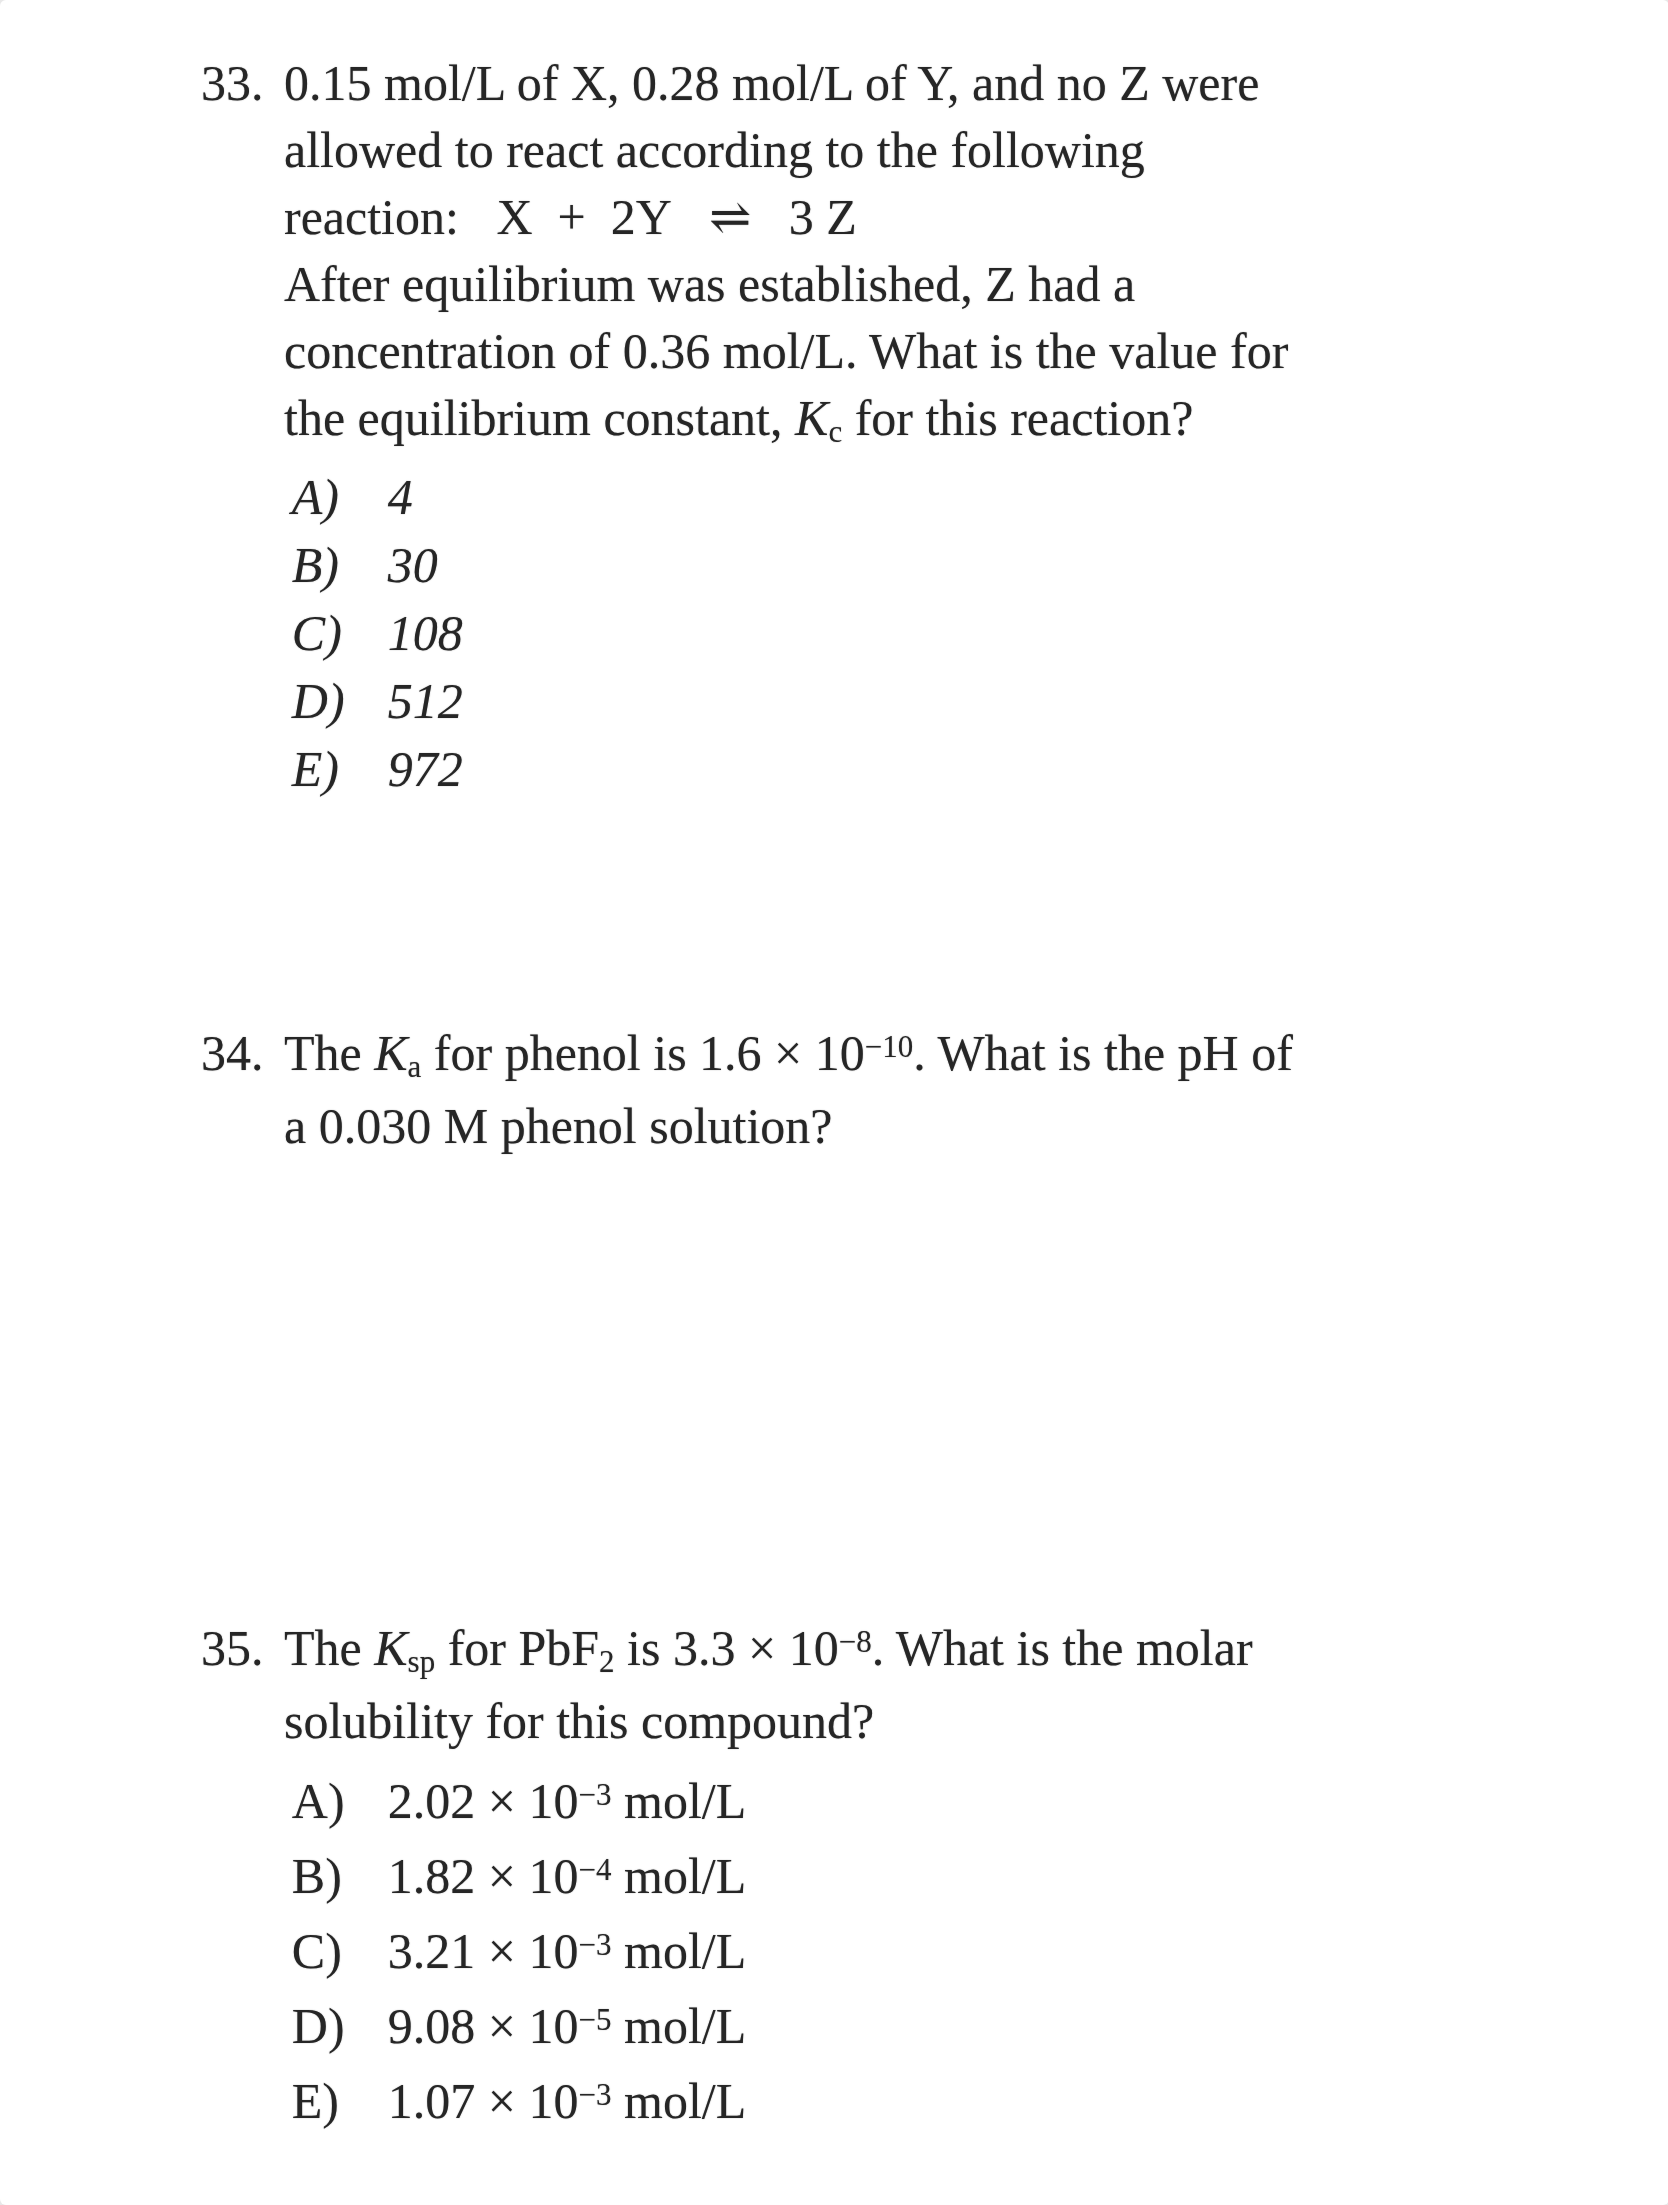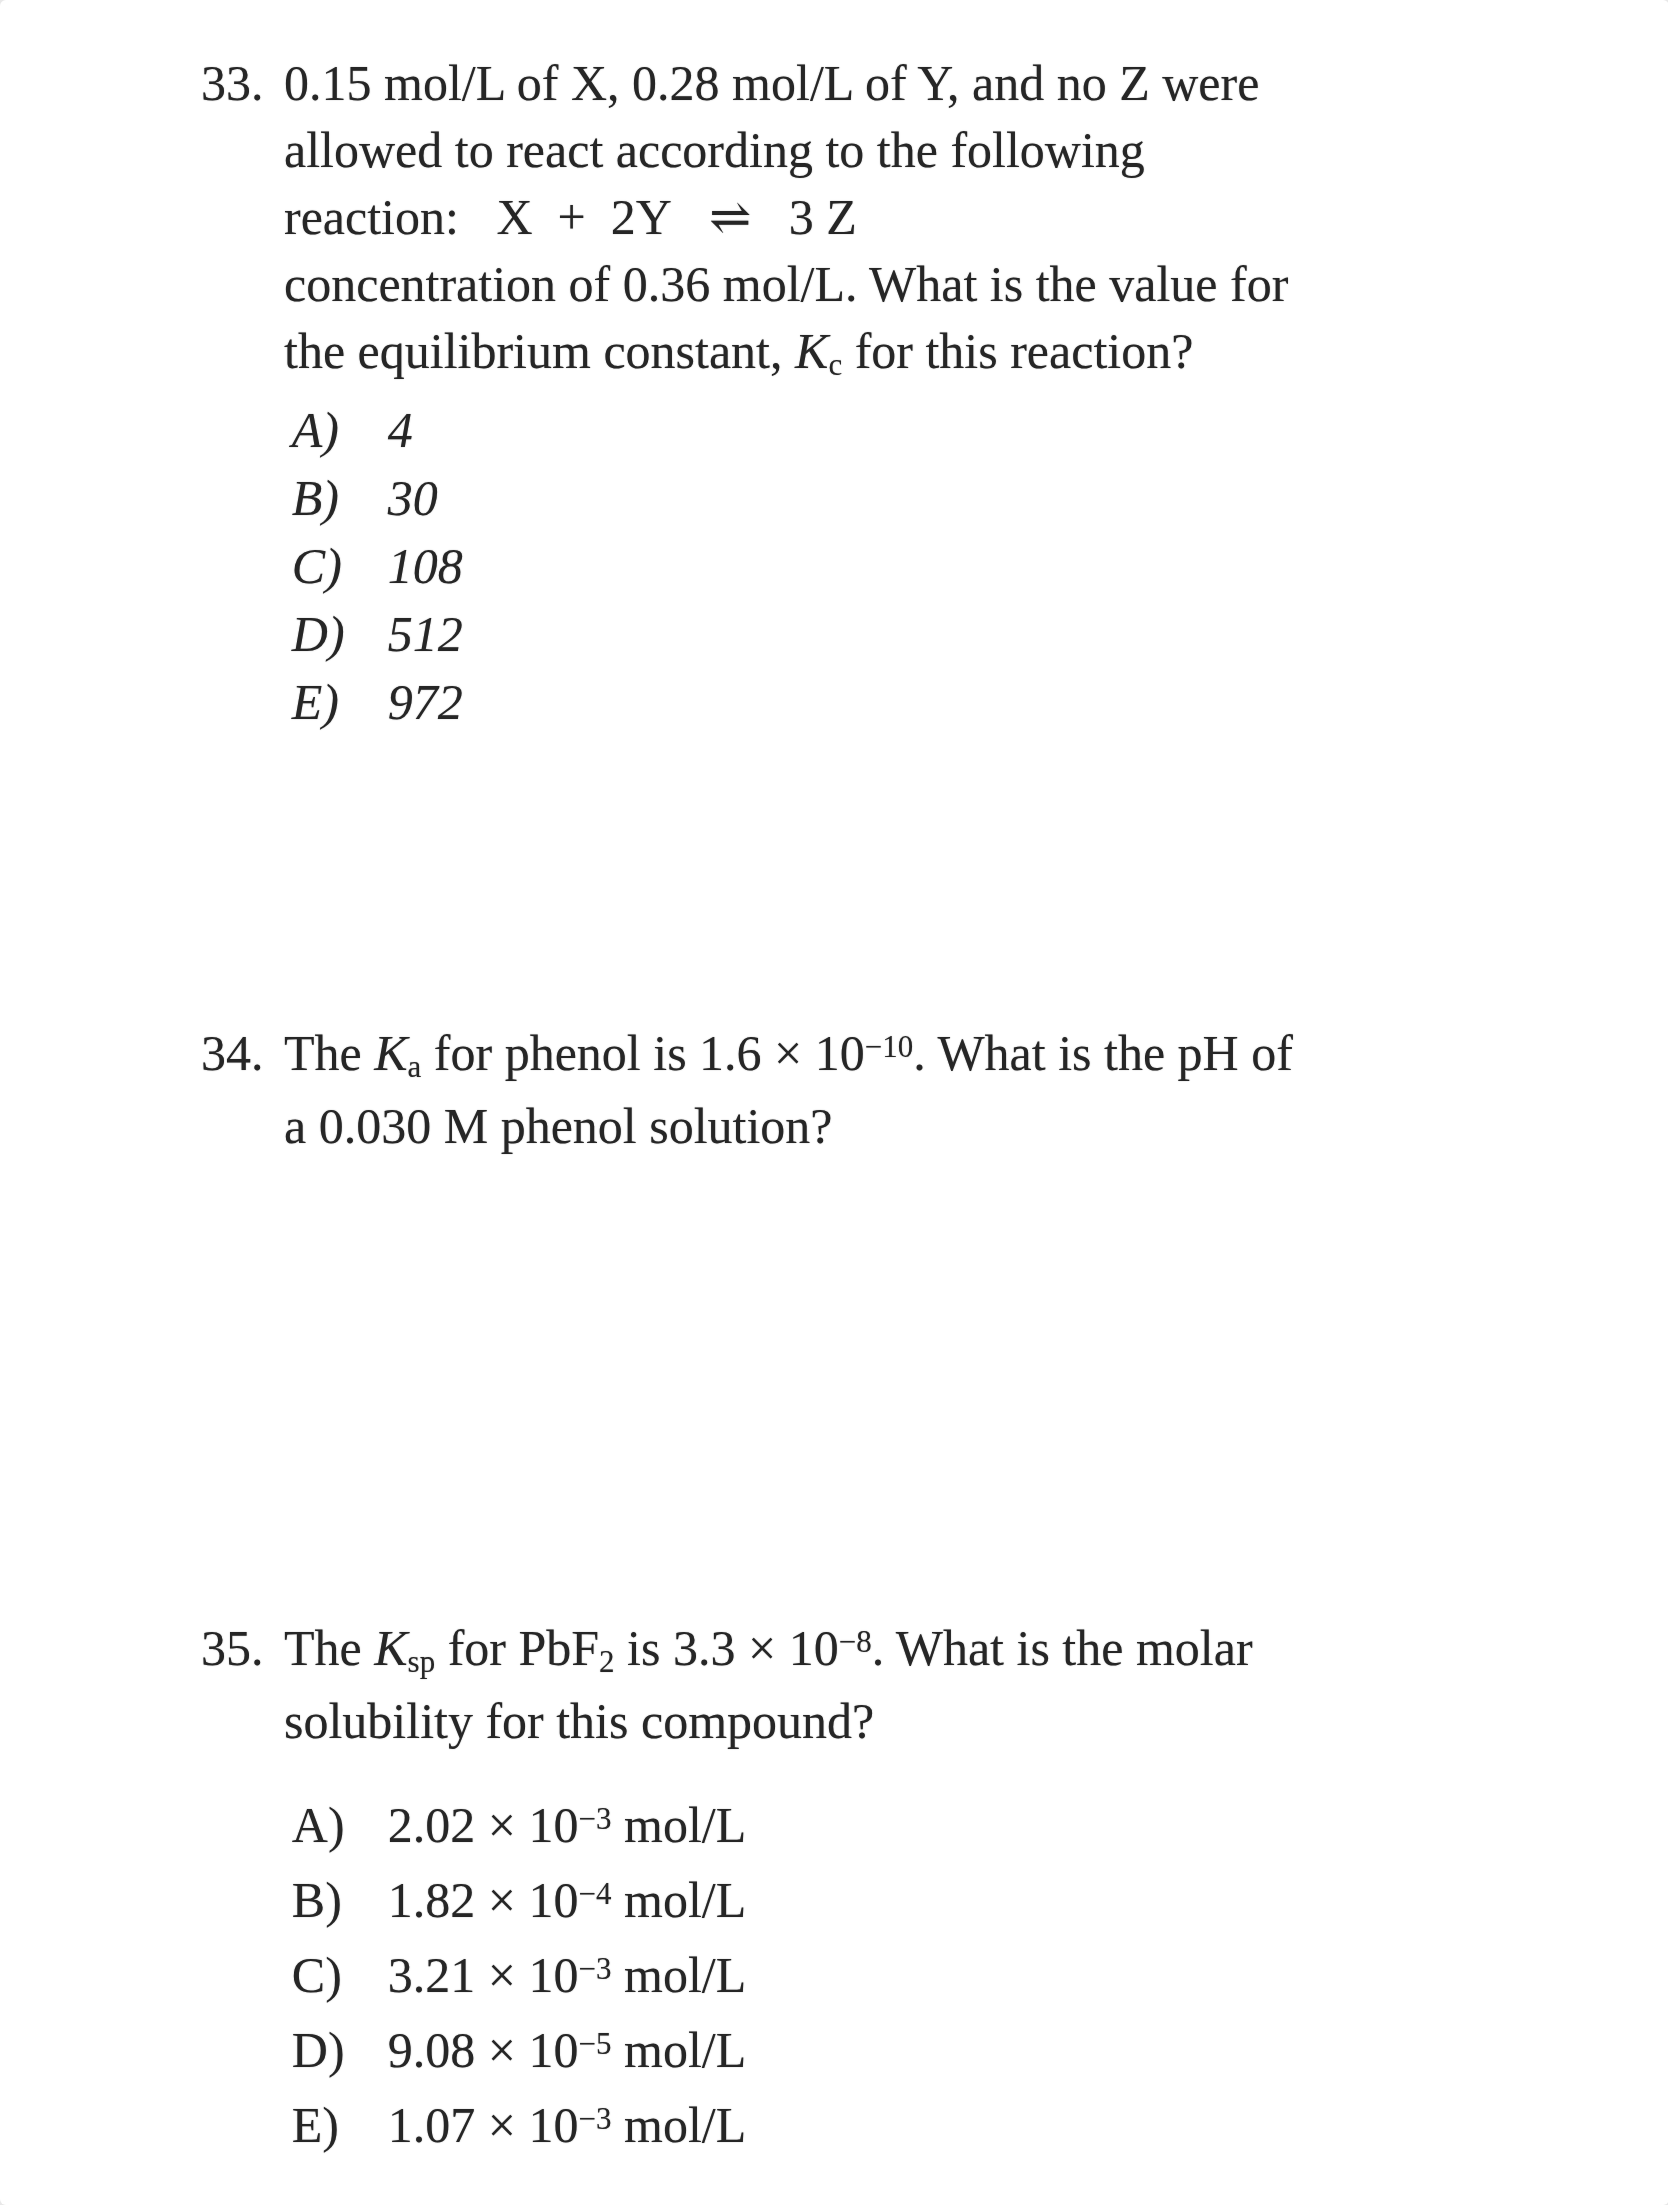--- a/index.html
+++ b/index.html
@@ -24,40 +24,41 @@
     left: 0;
     top: 0;
     line-height: 67px;
     white-space: nowrap;
   }
   .qbody { margin-left: 83px; }
   .qline { line-height: 67px; white-space: nowrap; }
   .options { }
   .q33 .options { margin-top: 4.7px; font-style: italic; }
   .q34 .options { margin-top: 15px; }
-  .q35 .options { margin-top: 36px; }
+  .q35 .options { margin-top: 12px; }
   .orow { line-height: 68px; padding-left: 7.8px; white-space: nowrap; }
   .olabel { display: inline-block; width: 96px; }
   .ovalue { }
   
   .f-it  { font-style: italic; }
   .f-sub { font-size: 0.62em; position: relative; top: 0.22em; }
   .f-sup { font-size: 0.62em; position: relative; top: -0.42em; }
 </style>
 </head>
 <body>
 
 <div class="page">
 
   <div class="question q33">
     <span class="qnum">33.</span>
     <div class="qbody">
       <div class="qline">0.15 mol/L of X, 0.28 mol/L of Y, and no Z were</div>
       <div class="qline">allowed to react according to the following</div>
       <div class="qline">reaction:&nbsp;&nbsp;&nbsp;X&nbsp;&nbsp;+&nbsp;&nbsp;2Y&nbsp;&nbsp;&nbsp;⇌&nbsp;&nbsp;&nbsp;3&nbsp;Z</div>
+      <div class="qline">After equilibrium was established, Z had a</div>
       <div class="qline">concentration of 0.36 mol/L. What is the value for</div>
       <div class="qline"><span>the equilibrium constant, </span><span class="f-it">K</span><span class="f-sub">c</span><span> for this reaction?</span></div>
       <div class="options">
         <div class="orow"><span class="olabel">A)</span><span class="ovalue">4</span></div>
         <div class="orow"><span class="olabel">B)</span><span class="ovalue">30</span></div>
         <div class="orow"><span class="olabel">C)</span><span class="ovalue">108</span></div>
         <div class="orow"><span class="olabel">D)</span><span class="ovalue">512</span></div>
         <div class="orow"><span class="olabel">E)</span><span class="ovalue">972</span></div>
       </div>
     </div>

